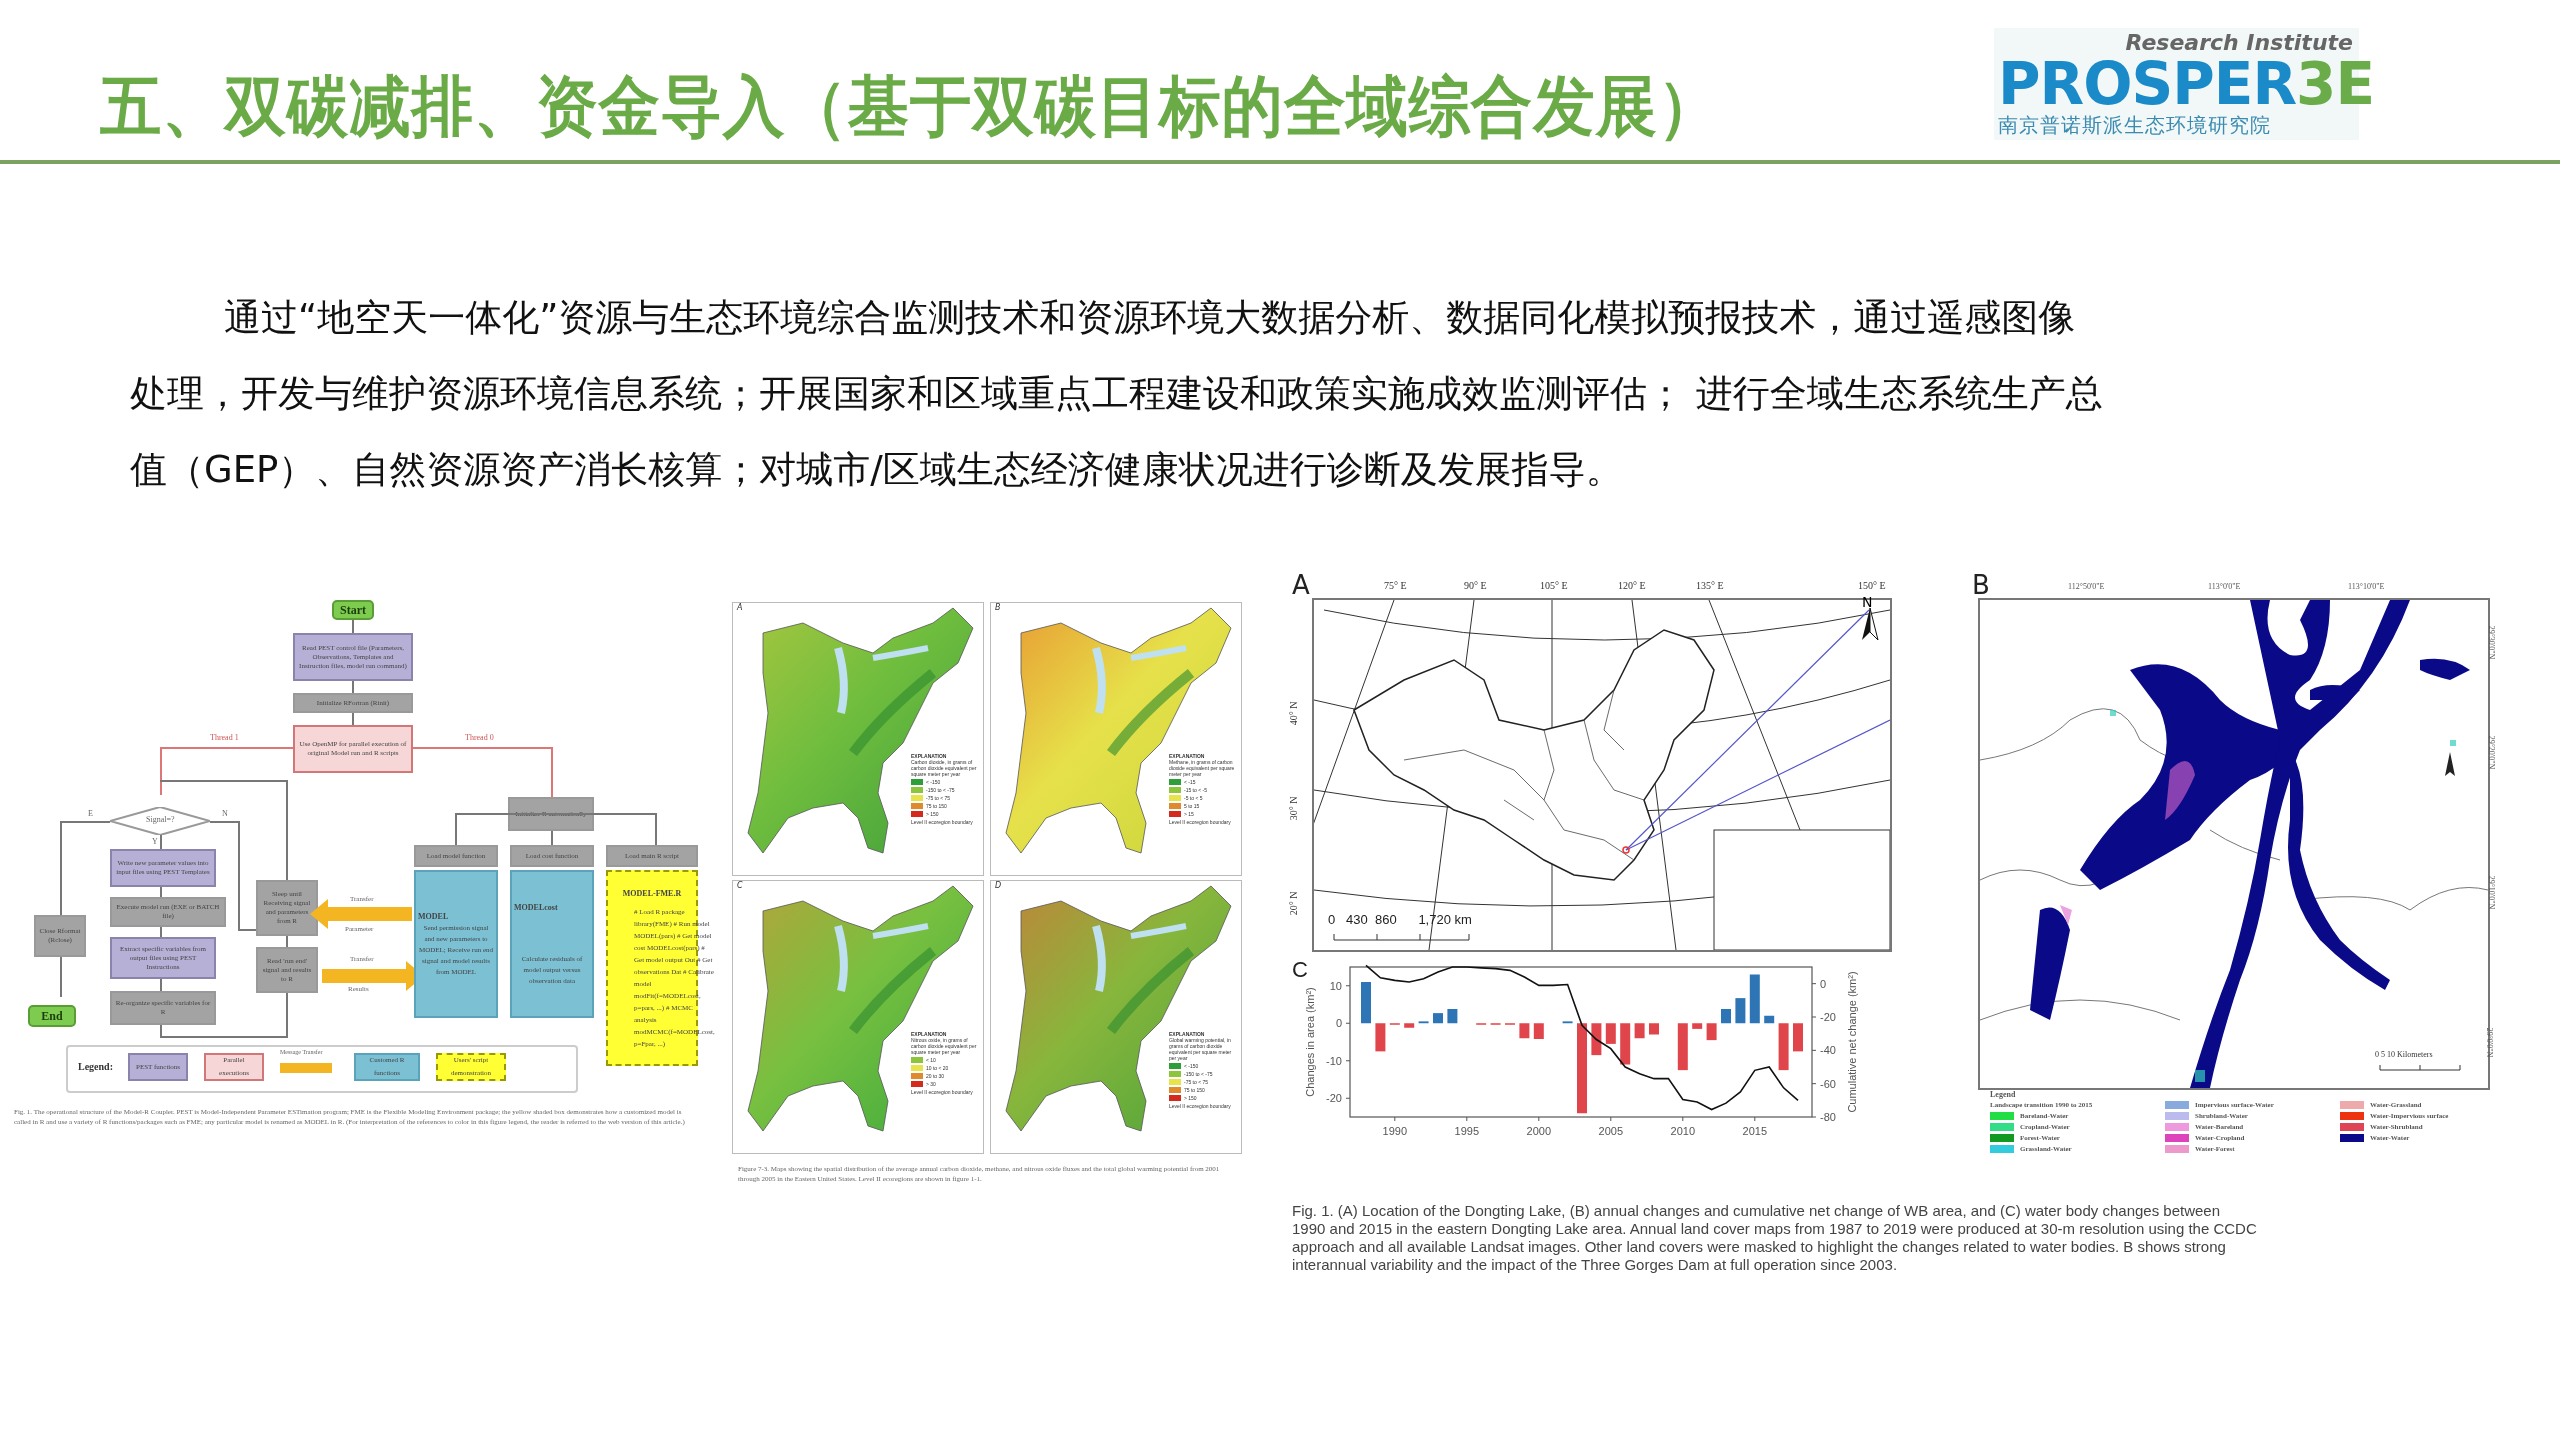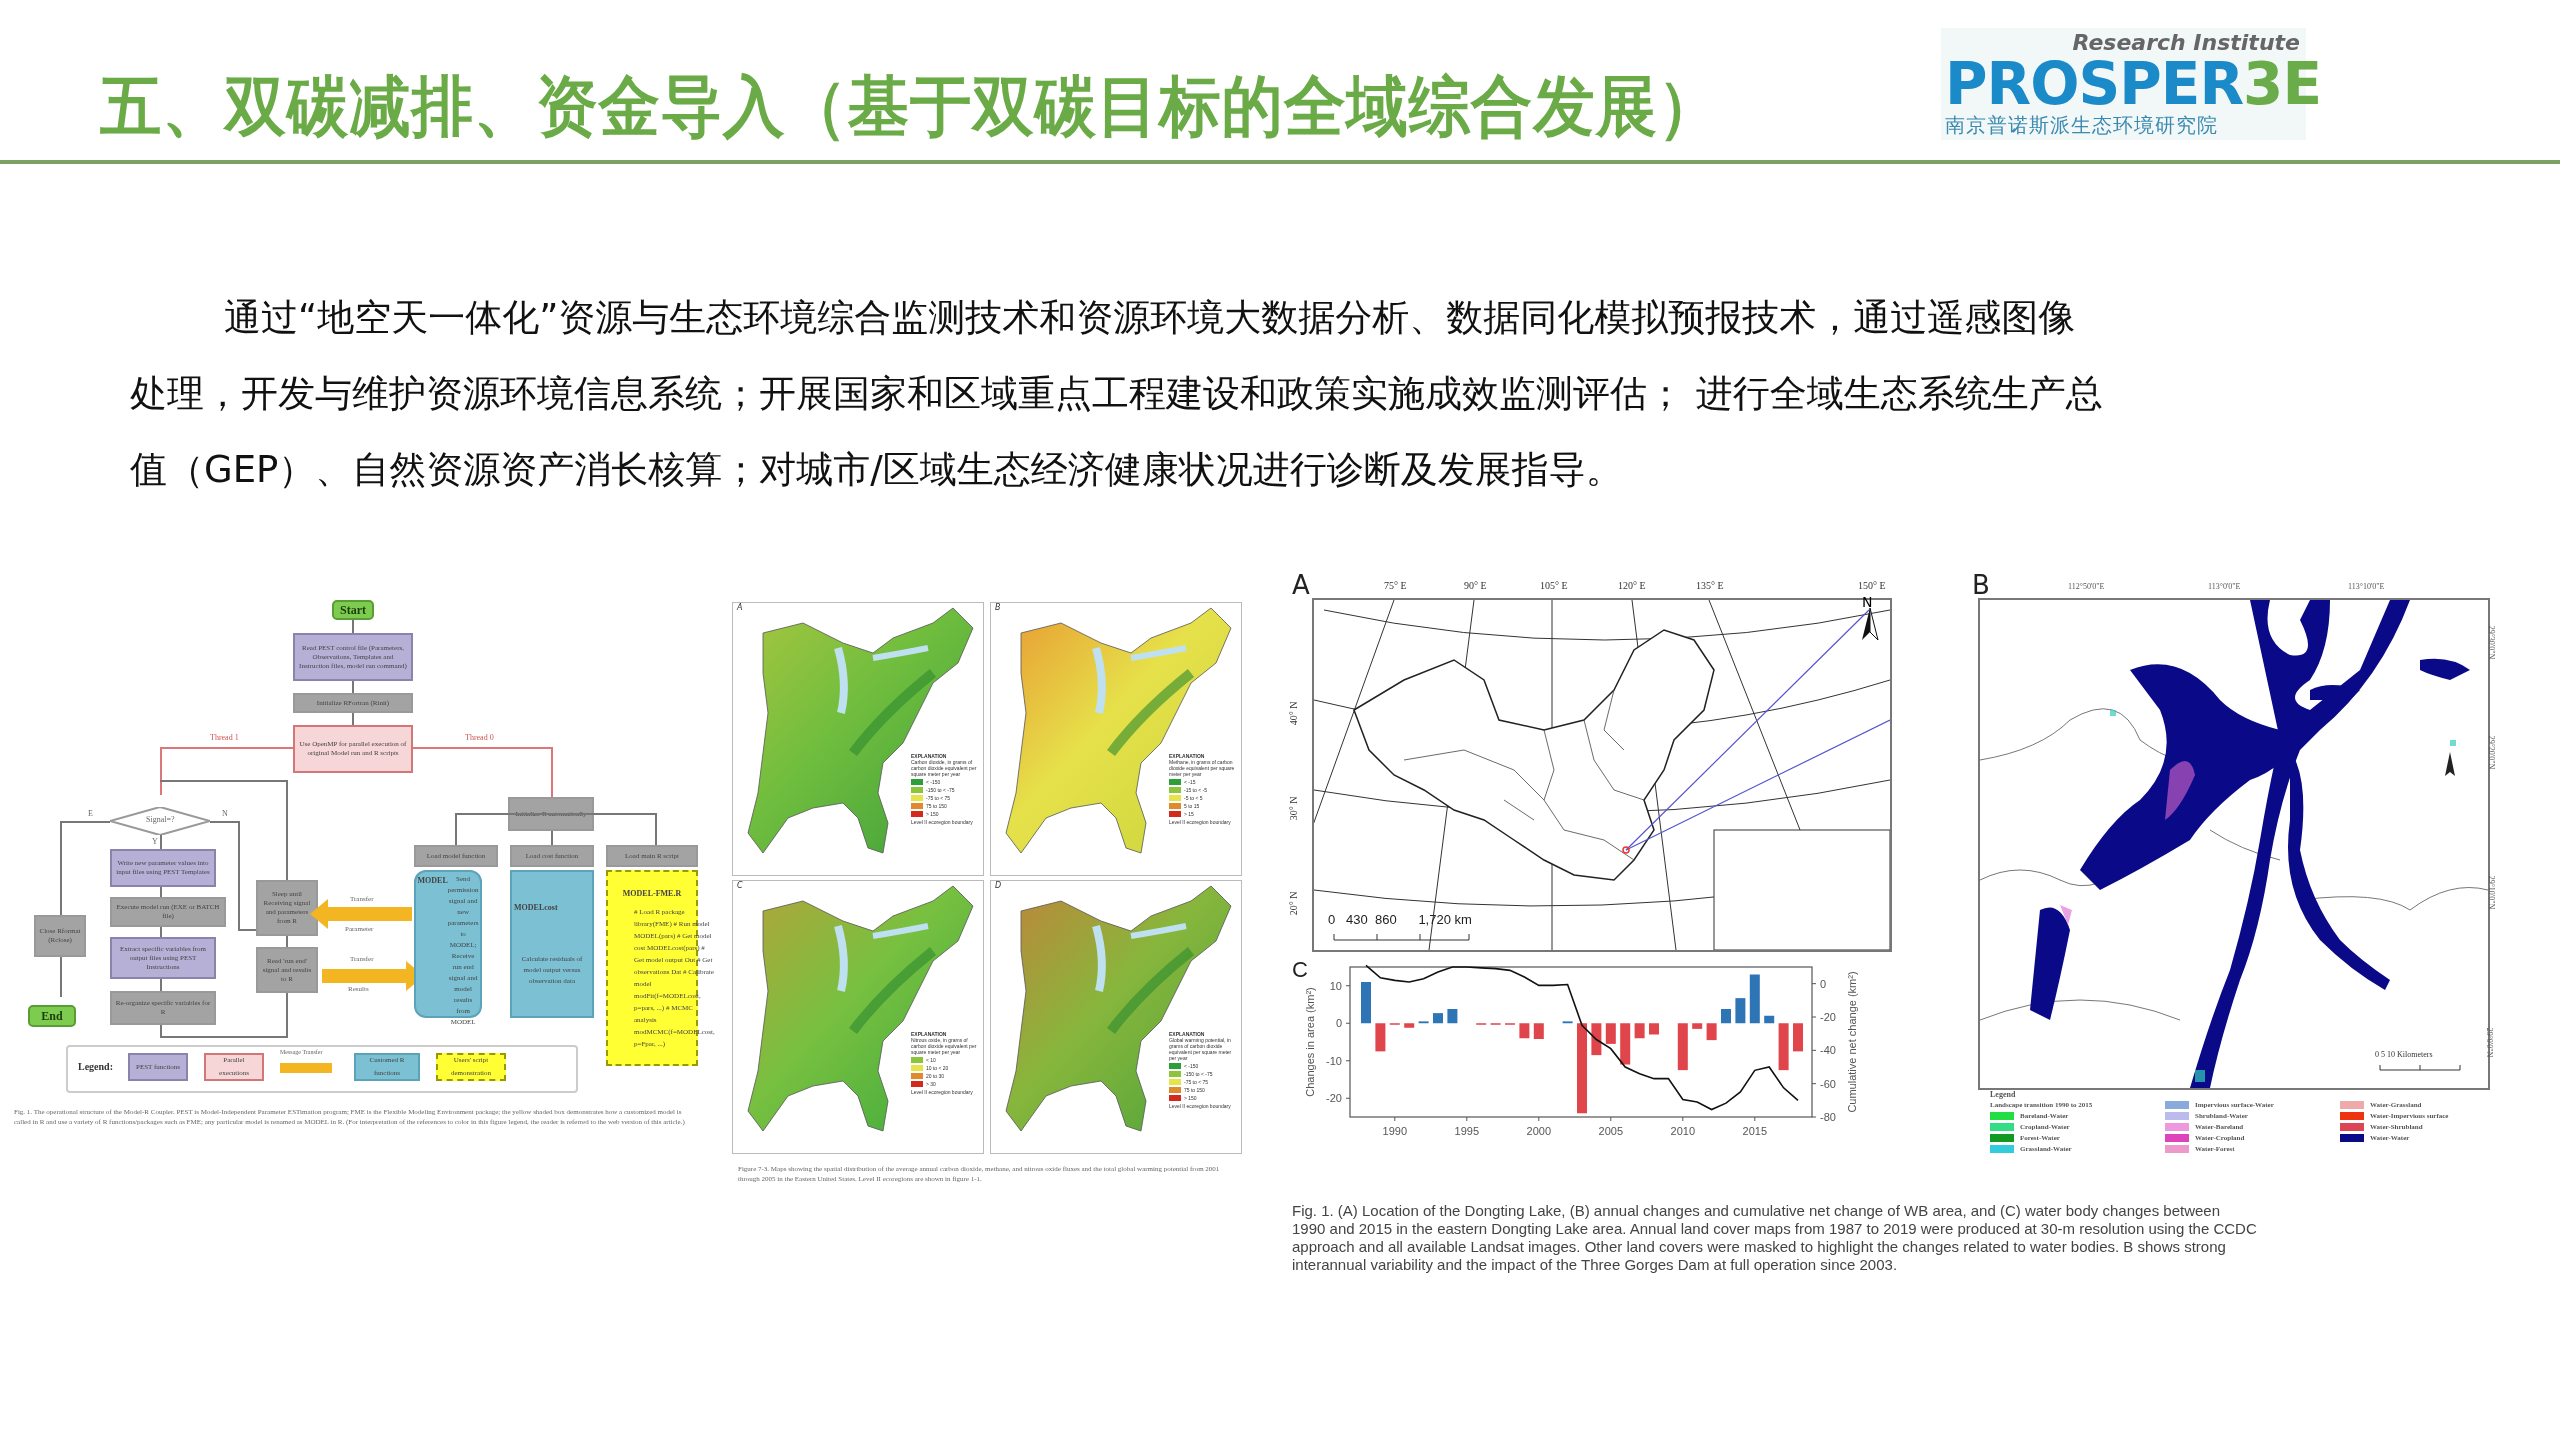--- a/index.html
+++ b/index.html
@@ -1,20 +1,20 @@
 <!DOCTYPE html>
 <html><head>
 <meta charset="utf-8">
 <style>
   html,body{margin:0;padding:0;background:#ffffff;}
   body{width:2560px;height:1440px;position:relative;overflow:hidden;font-family:"DejaVu Sans","Liberation Sans",sans-serif;}
   .abs{position:absolute;}
   #title{left:100px;top:62px;font-size:66px;font-weight:bold;color:#6aab47;letter-spacing:1px;white-space:nowrap;font-family:"DejaVu Sans",sans-serif;transform:scaleX(0.93);transform-origin:left top;}
   #rule{left:0;top:160px;width:2560px;height:4px;background:#7aa262;}
-  #logo{left:1941px;top:28px;width:365px;height:112px;background:#f2f7f8;}
+  #logo{left:1994px;top:28px;width:365px;height:112px;background:#f2f7f8;}
   #logo .ri{position:absolute;right:6px;top:2px;font-style:italic;font-weight:bold;color:#666;font-size:22px;font-family:"DejaVu Sans",sans-serif;}
   #logo .pro{position:absolute;left:4px;top:22px;font-size:58px;font-weight:bold;color:#1a8ac8;letter-spacing:-1px;font-family:"DejaVu Sans",sans-serif;}
   #logo .pro .g{color:#6aab4a;}
   #logo .cn{position:absolute;left:4px;top:84px;font-size:20px;color:#3b8bb0;letter-spacing:1px;}
   #para{left:130px;top:280px;width:2290px;font-size:37px;line-height:76px;color:#111;}
   #para p{margin:0;white-space:nowrap;}
   #para .l1{padding-left:94px;}
   .fig{position:absolute;background:#fff;}
   .cap{font-family:"Liberation Serif",serif;color:#666;}
   
@@ -107,21 +107,21 @@
   <span class="abs cap" style="left:338px;top:390px;font-size:7px;">Results</span>
 
   <div class="box wht" style="left:498px;top:202px;width:86px;height:34px;font-size:7px;line-height:9px;">Initialize R automatically</div>
   <div class="ln" style="left:445px;top:218px;width:202px;height:2px;"></div>
   <div class="ln" style="left:445px;top:218px;width:2px;height:32px;"></div>
   <div class="ln" style="left:541px;top:236px;width:2px;height:14px;"></div>
   <div class="ln" style="left:645px;top:218px;width:2px;height:32px;"></div>
   <div class="box wht" style="left:404px;top:250px;width:84px;height:22px;font-size:7px;line-height:9px;">Load model function</div>
   <div class="box wht" style="left:500px;top:250px;width:84px;height:22px;font-size:7px;line-height:9px;">Load cost function</div>
   <div class="box wht" style="left:596px;top:250px;width:92px;height:22px;font-size:7px;line-height:9px;">Load main R script</div>
-  <div class="box teal" style="left:404px;top:275px;width:68px;height:148px;flex-direction:row;border-radius:12px;">
+  <div class="box teal" style="left:404px;top:275px;width:84px;height:148px;flex-direction:column;">
     <b style="font-size:8px;">MODEL</b>
     <span style="font-size:7px;line-height:11px;margin-top:0;">Send permission signal and new parameters to MODEL; Receive run end signal and model results from MODEL</span>
   </div>
   <div class="box teal" style="left:500px;top:275px;width:84px;height:148px;flex-direction:column;">
     <b style="font-size:8px;">MODELcost</b>
     <span style="font-size:7px;line-height:11px;margin-top:40px;">Calculate residuals of model output versus observation data</span>
   </div>
   <div class="box yel" style="left:596px;top:275px;width:92px;height:196px;flex-direction:column;">
     <b style="font-size:8px;align-self:center;">MODEL-FME.R</b>
     <span style="font-size:7px;line-height:12px;margin-top:6px;margin-left:24px;"># Load R package library(FME) # Run model MODEL(pars) # Get model cost MODELcost(pars) # Get model output Out # Get observations Dat # Calibrate model modFit(f=MODELcost, p=pars, ...) # MCMC analysis modMCMC(f=MODELcost, p=Fpar, ...)</span>

